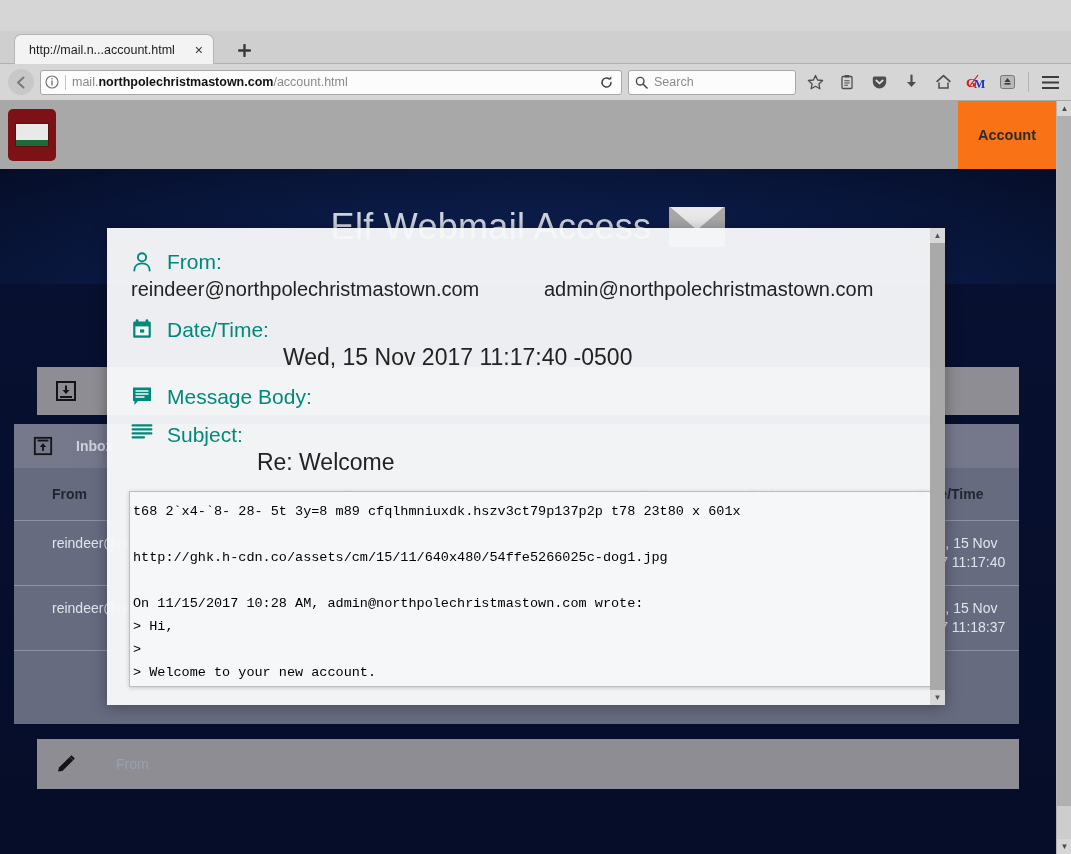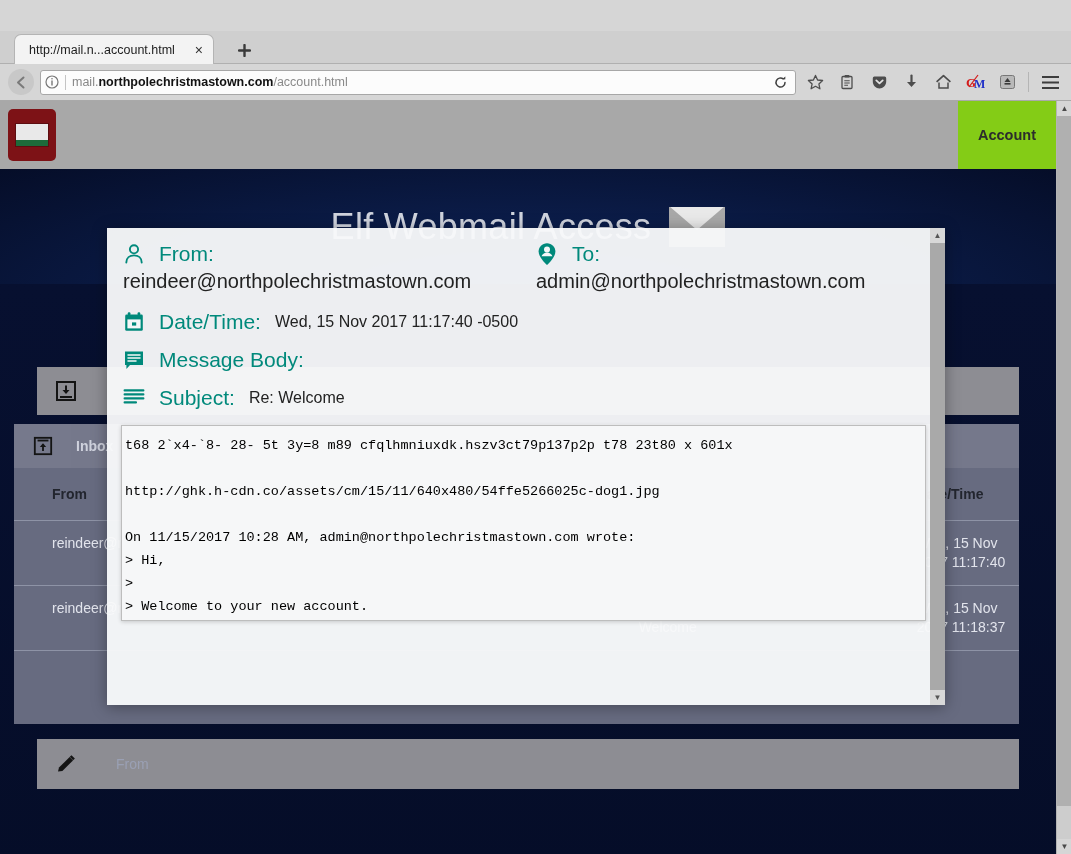--- a/index.html
+++ b/index.html
@@ -116,21 +116,21 @@
     transform:scaleY(-1); opacity:0.85;
   }
   .site-logo .env:after {
     content:""; position:absolute; left:0; bottom:0; width:34px; height:6px; background:#1d6b3a;
   }
   .nav-right { position:absolute; right:0; top:0; height:68px; display:flex; }
   .nav-item {
     height:68px; display:flex; align-items:center; padding:0 20px;
     font-size:14.5px; font-weight:bold; color:#2c2c2c; cursor:pointer;
   }
-  .nav-item.active { background:#84cc16; }
+  .nav-item.active { background:#f97316; }
 
   
   .hero {
     position:absolute; left:0; top:68px; width:1056px; height:115px;
     background: radial-gradient(ellipse at 50% 120%, #14306e 0%, #0b1c48 45%, #050d28 100%);
     display:flex; align-items:center; justify-content:center; gap:18px;
   }
   .hero h1 {
     margin:0; font-size:36px; font-weight:400; color:#cfd3dd; letter-spacing:0.3px;
   }
@@ -215,40 +215,40 @@
     position:absolute; right:0; top:0; width:15px; height:477px; background:#cecece;
   }
   .modal-scroll .arrow {
     width:15px; height:15px; display:flex; align-items:center; justify-content:center;
     font-size:8px; color:#555; background:#d8d8d8;
   }
   .modal-scroll .arrow.bot { position:absolute; bottom:0; left:0; }
   .modal-scroll .thumb {
     position:absolute; left:0; top:15px; width:15px; height:447px; background:#a9a9a9;
   }
-  .modal-inner { position:absolute; left:0; top:0; width:823px; height:423px; padding:4px; }
+  .modal-inner { position:absolute; left:0; top:0; width:823px; height:423px; padding:12px; }
 
   .field-row { display:flex; }
   .field-head {
     display:flex; align-items:center; gap:14px; padding:10px 0 4px 12px;
   }
   .fh-icon { line-height:0; flex:none; }
   .fh-label { font-size:21px; color:#00897b; }
   .field-val-row { display:flex; padding:0 0 10px 12px; }
   .field-val {
     font-size:20px; color:#222; white-space:nowrap; overflow:hidden;
   }
   .col-left { width:413px; flex:none; }
   .col-right { width:410px; flex:none; }
 
   .line-row {
-    display:flex; align-items:center; gap:14px; padding:7px 0 7px 12px;
+    display:flex; align-items:flex-start; gap:14px; padding:7px 0 7px 12px;
   }
   .line-label { font-size:21px; color:#00897b; white-space:nowrap; }
-  .line-value { font-size:16px; color:#222; white-space:nowrap; }
+  .line-value { font-size:23px; color:#222; white-space:nowrap;margin-top:26px; }
 
   .body-box {
     margin:8px 10px 0 10px; width:805px; height:196px;
     background:#f6f7f8; border:1px solid #bdbdbd;
     box-shadow:0 1px 4px rgba(0,0,0,0.18);
     font-family:"Liberation Mono", monospace;
     font-size:13.5px; color:#000000; line-height:23px;
     padding:8px 3px 8px 3px; white-space:pre; overflow:hidden;
   }
 
@@ -290,20 +290,27 @@
       <span class="url-sep"></span>
       <span class="url-text"><span>mail.</span><b>northpolechristmastown.com</b><span class="u-dim">/account.html</span></span>
       <span class="url-reload">
         <svg width="15" height="15" viewBox="0 0 15 15">
             <path d="M12 7.5 A4.5 4.5 0 1 1 10.2 3.9" fill="none" stroke="#3f3f3f" stroke-width="1.5" stroke-linecap="round"></path>
             <path d="M12.4 1.4 L12.2 4.4 L9.3 4" fill="#3f3f3f"></path>
           </svg>
       </span>
     </div>
 
+    <div class="searchbar">
+      <svg width="13" height="13" viewBox="0 0 13 13">
+          <circle cx="5.2" cy="5.2" r="3.8" fill="none" stroke="#4a4a4a" stroke-width="1.4"></circle>
+          <path d="M8.2 8.2 L12 12" stroke="#4a4a4a" stroke-width="1.6" stroke-linecap="round"></path>
+        </svg>
+      <span class="search-ph">Search</span>
+    </div>
 
     <div class="toolbtn">
       <svg width="17" height="17" viewBox="0 0 17 17">
           <path d="M8.5 1.4 L10.6 6 L15.6 6.5 L11.9 9.9 L12.9 14.8 L8.5 12.3 L4.1 14.8 L5.1 9.9 L1.4 6.5 L6.4 6 Z" fill="none" stroke="#4d4d4d" stroke-width="1.3" stroke-linejoin="round"></path>
         </svg>
     </div>
     <div class="toolbtn">
       <svg width="16" height="16" viewBox="0 0 16 16">
           <rect x="3" y="2.5" width="10" height="12" rx="1" fill="none" stroke="#4d4d4d" stroke-width="1.3"></rect>
           <rect x="5.6" y="1" width="4.8" height="2.6" rx="0.7" fill="#4d4d4d"></rect>
@@ -451,32 +458,20 @@
             <div class="field-head">
               <span class="fh-icon">
                 <svg width="22" height="22" viewBox="0 0 22 22">
                     <circle cx="11" cy="6.3" r="4.1" fill="none" stroke="#00897b" stroke-width="1.9"></circle>
                     <path d="M3.3 19.6 C3.3 14.9 6.8 12.4 11 12.4 C15.2 12.4 18.7 14.9 18.7 19.6" fill="none" stroke="#00897b" stroke-width="1.9" stroke-linecap="round"></path>
                   </svg>
               </span>
               <span class="fh-label">From:</span>
             </div>
           </div>
-          <div class="col-right">
-            <div class="field-head">
-              <span class="fh-icon">
-                <svg width="22" height="24" viewBox="0 0 22 24">
-                    <path d="M11 1.2 C6.3 1.2 2.6 4.9 2.6 9.6 C2.6 14 7.5 20 11 23 C14.5 20 19.4 14 19.4 9.6 C19.4 4.9 15.7 1.2 11 1.2 Z" fill="#00897b"></path>
-                    <circle cx="11" cy="7.6" r="3" fill="#f5f7f8"></circle>
-                    <path d="M5.6 14.2 C6.6 11.6 8.6 10.4 11 10.4 C13.4 10.4 15.4 11.6 16.4 14.2 Z" fill="#f5f7f8"></path>
-                  </svg>
-              </span>
-              <span class="fh-label">To:</span>
-            </div>
-          </div>
         </div>
 
         <div class="field-val-row">
           <div class="col-left">
             <div class="field-val">reindeer@northpolechristmastown.com</div>
           </div>
           <div class="col-right">
             <div class="field-val">admin@northpolechristmastown.com</div>
           </div>
         </div>

